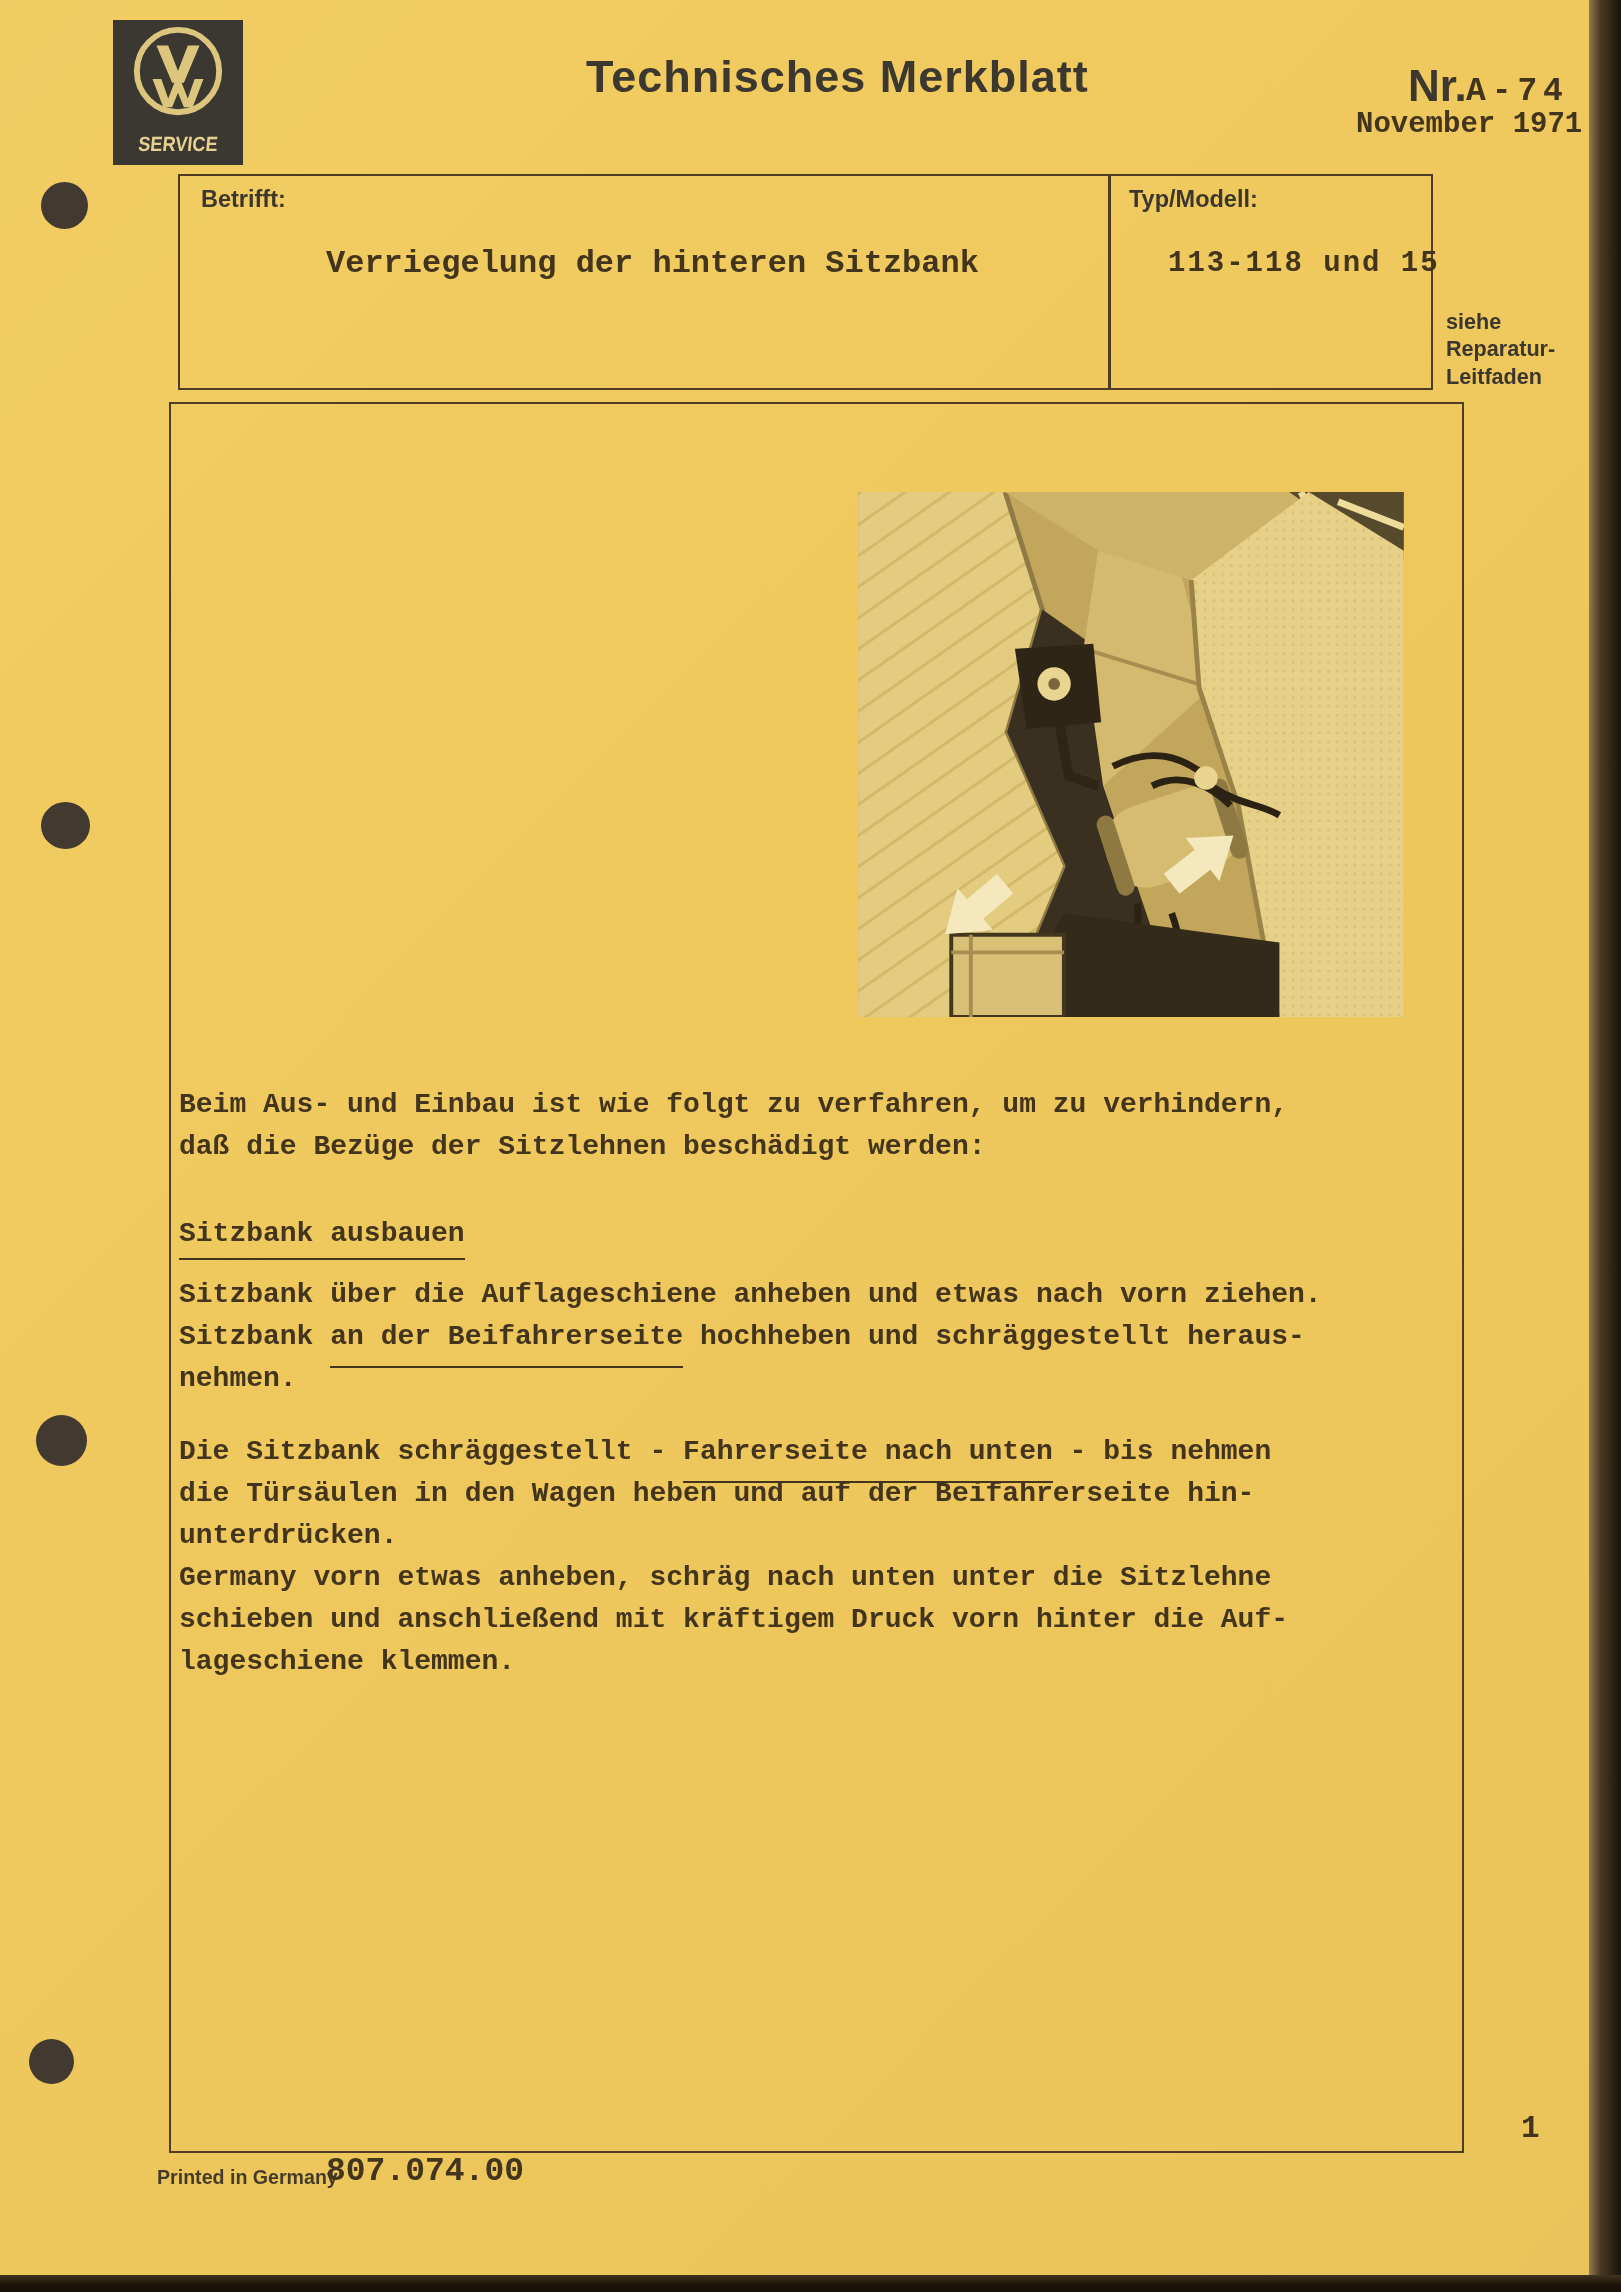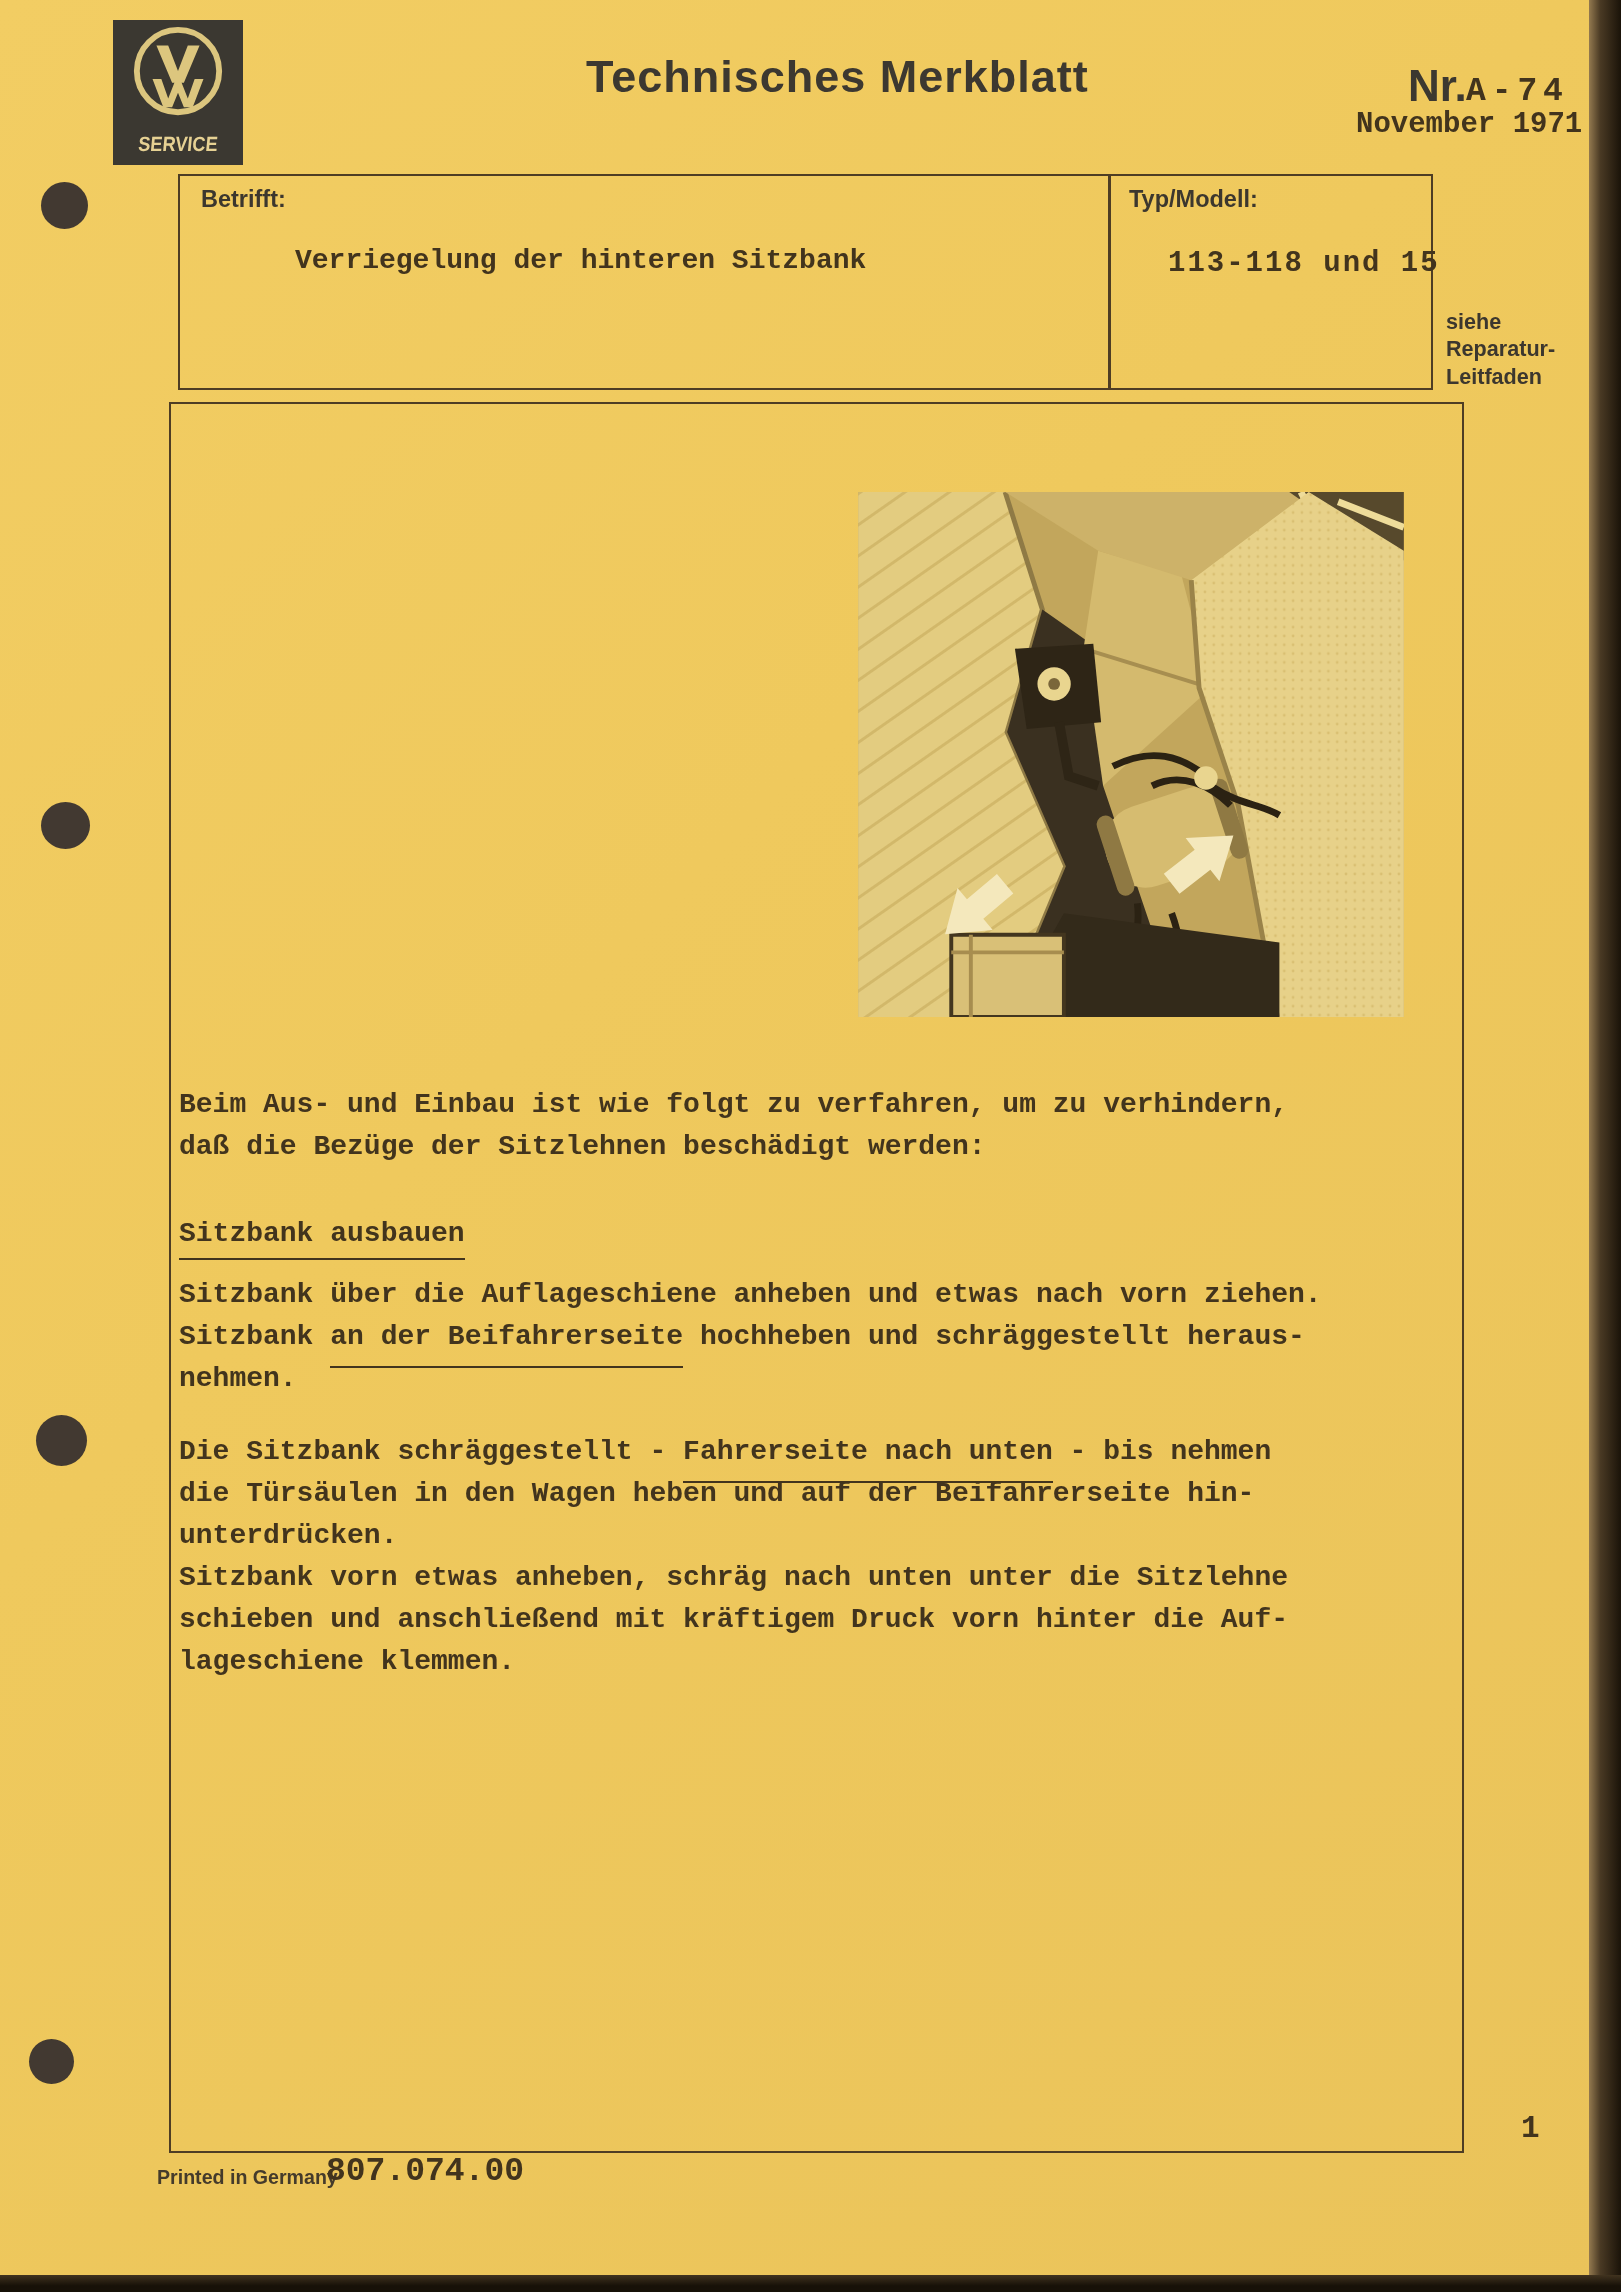--- a/index.html
+++ b/index.html
@@ -76,21 +76,21 @@
   </div>
 
   <div class="abs doc-title">Technisches Merkblatt</div>
   <div class="abs nr-label">Nr.</div>
   <div class="abs nr-value">A-74</div>
   <div class="abs date">November 1971</div>
 
   <div class="abs subject-box"></div>
   <div class="abs subject-divider"></div>
   <div class="abs field-label" style="left:201px;top:186px;">Betrifft:</div>
-  <div class="abs mono" style="left:295px;top:245px;font-size:28px;">Verriegelung der hinteren Sitzbank</div>
+  <div class="abs mono" style="left:326px;top:245px;font-size:32px;">Verriegelung der hinteren Sitzbank</div>
   <div class="abs field-label" style="left:1129px;top:186px;">Typ/Modell:</div>
   <div class="abs mono" style="left:1168px;top:247px;font-size:29px;letter-spacing:2px;">113-118 und 15</div>
 
   <div class="abs side-note">
     <div>siehe</div>
     <div>Reparatur-</div>
     <div>Leitfaden</div>
   </div>
 
   <div class="abs main-frame"></div>
@@ -165,21 +165,21 @@
     <div><span class="sec-heading">Sitzbank ausbauen</span></div>
     <div style="margin-top:13.7px;">Sitzbank über die Auflageschiene anheben und etwas nach vorn ziehen.</div>
     <div><span>Sitzbank </span><span class="useg">an der Beifahrerseite</span><span> hochheben und schräggestellt heraus-</span></div>
     <div>nehmen.</div>
   </div>
 
   <div class="abs body-block" style="left:179px;top:1417px;">
     <div style="margin-top:13.7px;"><span>Die Sitzbank schräggestellt - </span><span class="useg">Fahrerseite nach unten</span><span> - bis nehmen</span></div>
     <div>die Türsäulen in den Wagen heben und auf der Beifahrerseite hin-</div>
     <div>unterdrücken.</div>
-    <div>Sitzbank vorn etwas anheben, schräg nach unten unter die Sitzlehne</div>
+    <div>Germany vorn etwas anheben, schräg nach unten unter die Sitzlehne</div>
     <div>schieben und anschließend mit kräftigem Druck vorn hinter die Auf-</div>
     <div>lageschiene klemmen.</div>
   </div>
 
   <div class="abs printed">Printed in Germany</div>
   <div class="abs part-no">807.074.00</div>
   <div class="abs page-no">1</div>
 
 </div>
 

